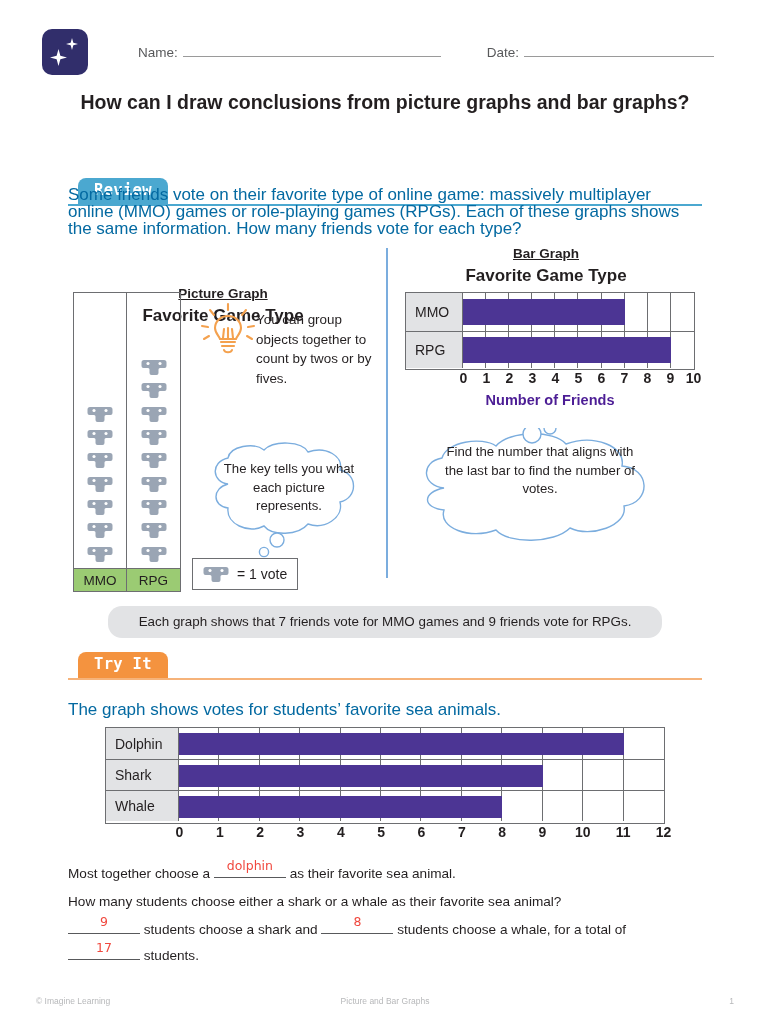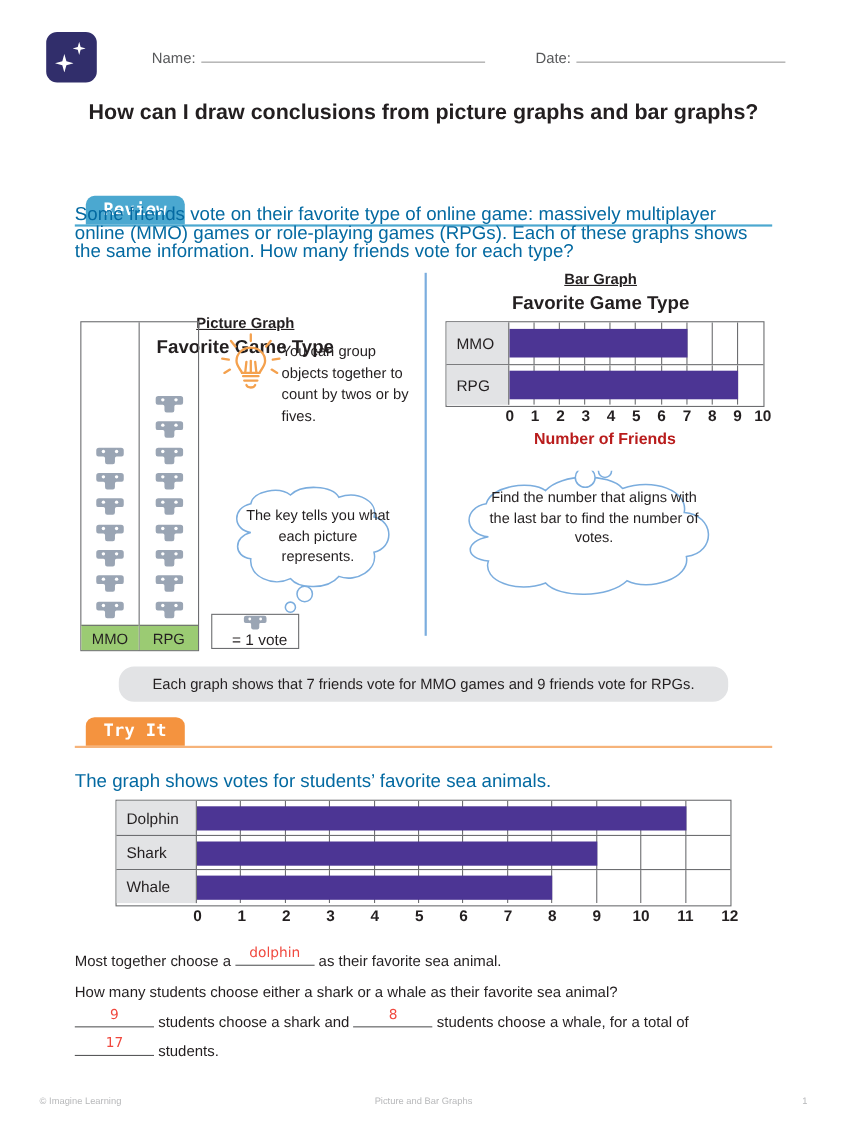--- a/index.html
+++ b/index.html
@@ -223,21 +223,20 @@
   #keybox {
     position: absolute;
     left: 192px; top: 558px;
     height: 32px;
     border: 1.5px solid #6d6e71;
     background: #fff;
     display: flex;
     align-items: center;
     padding: 0 10px;
     box-sizing: border-box;
-    flex-direction: column;
   }
   #keybox .kl {
     font-size: 14px;
     margin-left: 8px;
     color: #231f20;
   }
 
   
   .bgraph { position: absolute; }
   .bgrid {
@@ -290,21 +289,21 @@
     transform: translateX(-50%);
     font-size: 14px;
     font-weight: bold;
     color: #231f20;
   }
   .bxlabel {
     text-align: center;
     font-size: 14.5px;
     font-weight: bold;
     margin-top: 2px;
-    color: #b91c1c;
+    color: #4c1d95;
   }
 
   #bargraph1 { left: 405px; top: 292px; width: 290px; }
   #bargraph1 .bgrid { height: 78px; }
   #bargraph1 .brow { height: 37.5px; }
   #bargraph1 .blabel { width: 57px; }
 
   #bargraph2 { left: 105px; top: 727px; width: 560px; }
   #bargraph2 .bgrid { height: 97px; }
   #bargraph2 .brow { height: 31px; }

